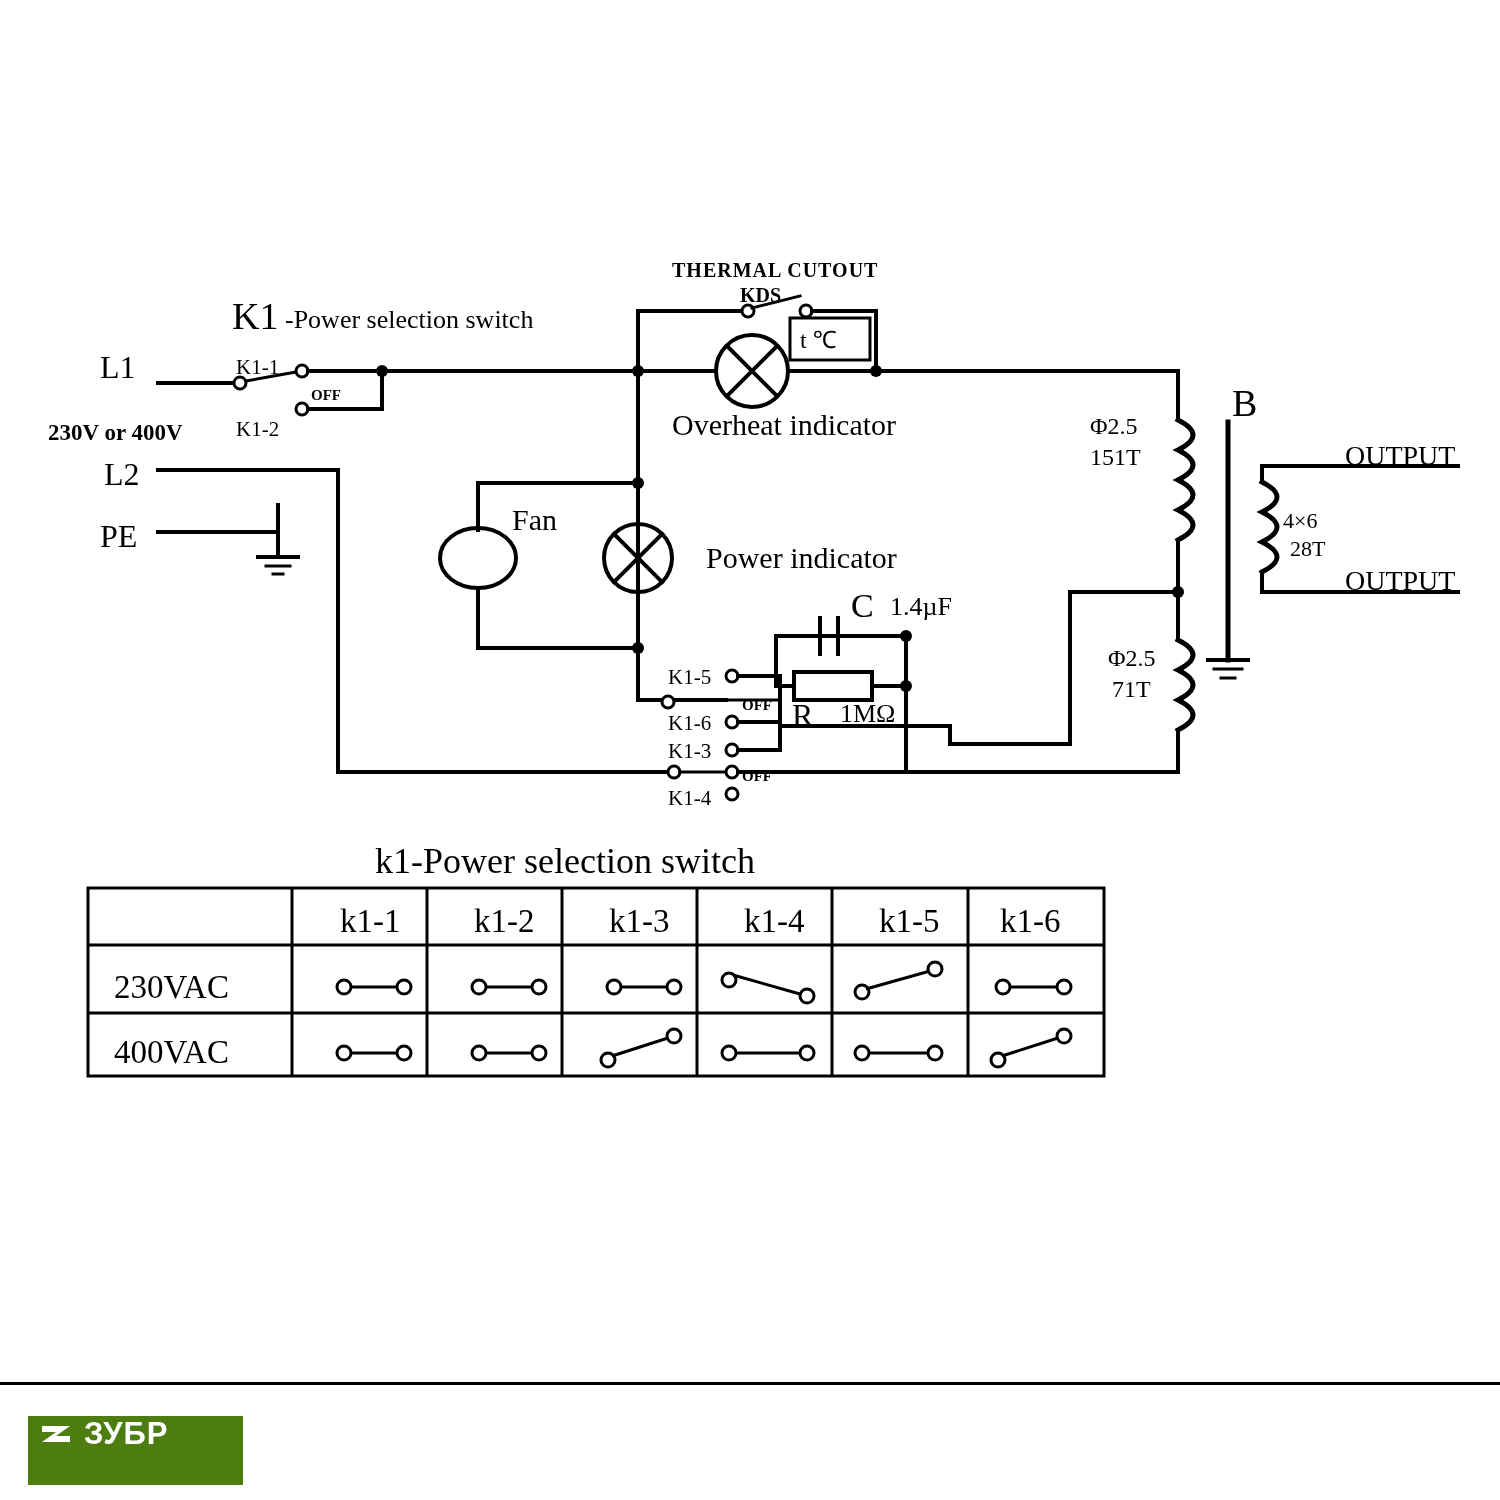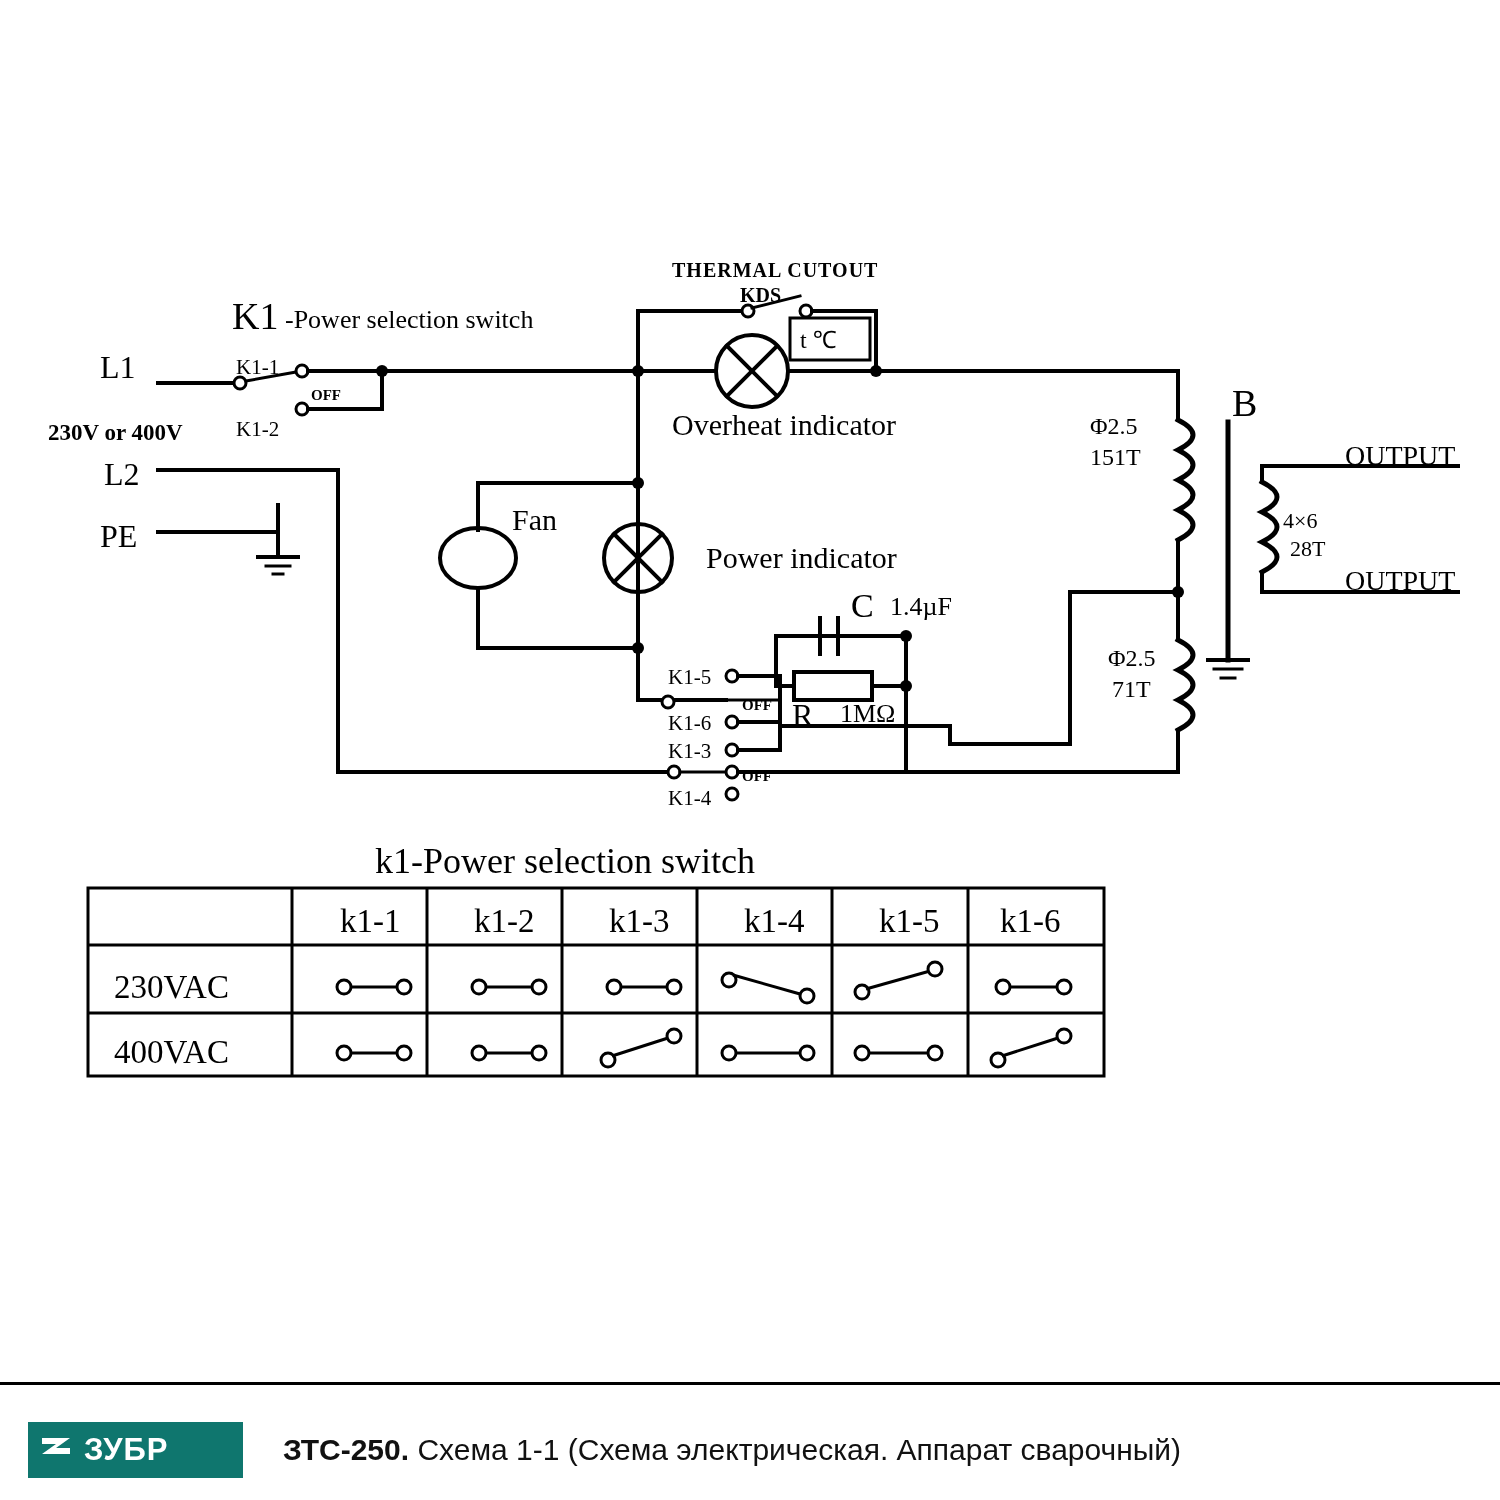--- a/index.html
+++ b/index.html
@@ -34,25 +34,25 @@
     position: absolute;
     left: 0;
     top: 1400px;
     width: 1500px;
     height: 100px;
     display: flex;
     align-items: center;
   }
   .brand-badge {
     width: 215px;
-    height: 56px;
-    background: #0f766e;
+    height: 69px;
+    background: #4d7c0f;
     margin-left: 28px;
     display: flex;
-    align-items: center;
+    align-items: flex-start;
     color: #ffffff;
     font-family: "Liberation Sans", sans-serif;
     font-weight: bold;
     font-size: 31px;
     letter-spacing: 1px;
   }
   .brand-mark {
     width: 44px;
     height: 44px;
     margin-left: 6px;
@@ -324,17 +324,13 @@
 <div class="footer">
   <div class="brand-badge">
     <span class="brand-mark">
       <svg width="40" height="40" viewBox="0 0 40 40" aria-hidden="true">
         <path d="M6 8 L34 8 L20 18 L34 18 L34 24 L6 24 L20 14 L6 14 Z" fill="#ffffff"></path>
         <path d="M4 28 L26 28 L26 33 L4 33 Z" fill="#ffffff" opacity="0"></path>
       </svg>
     </span>
     <span>ЗУБР</span>
   </div>
-  <div class="footer-text">
-    <b>ЗТС-250.</b>
-    <span>Схема 1-1 (Схема электрическая. Аппарат сварочный)</span>
-  </div>
 </div>
 
 </body></html>

